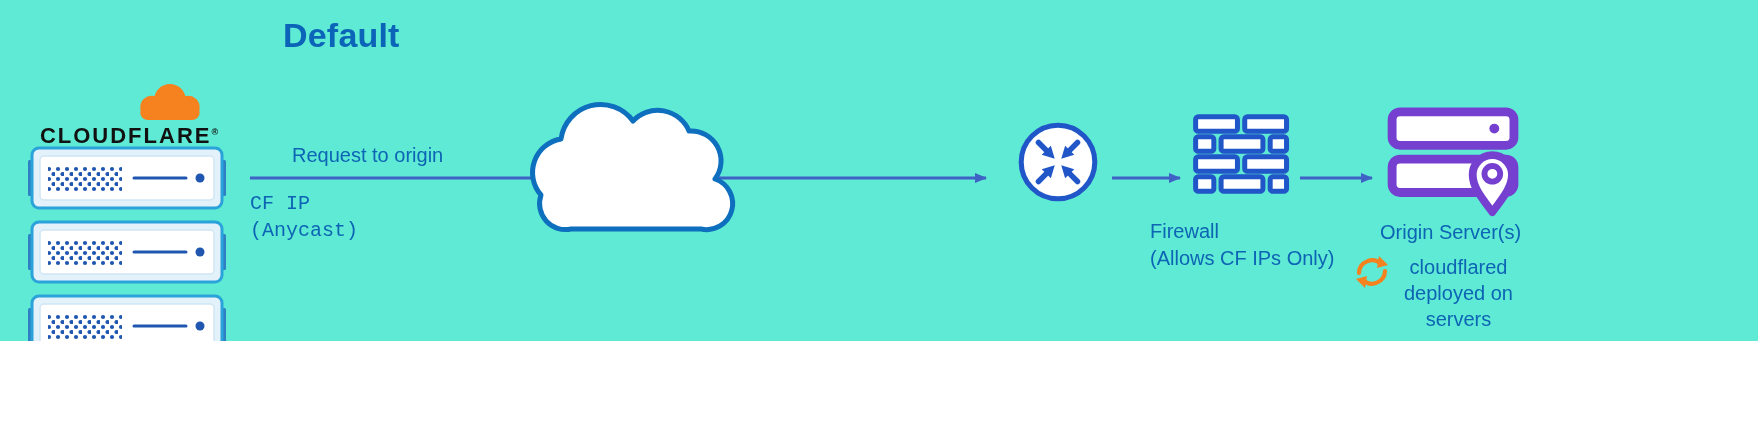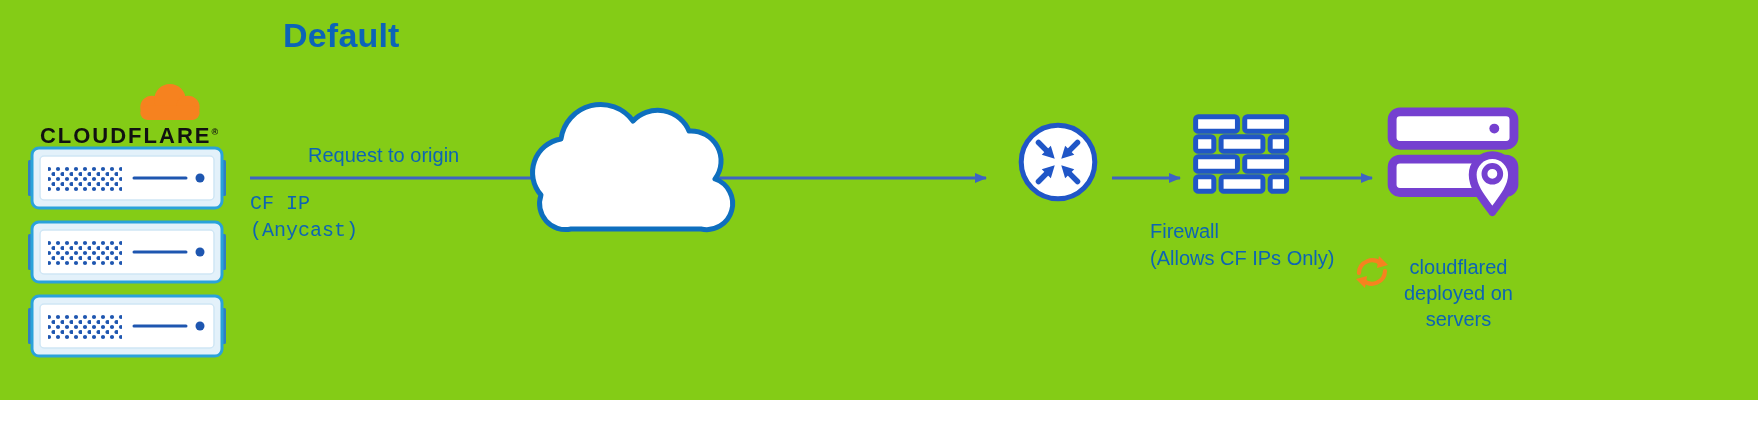--- a/index.html
+++ b/index.html
@@ -1,41 +1,41 @@
 <!DOCTYPE html>
 <html><head>
 <meta charset="utf-8">
 <style>
   * { margin: 0; padding: 0; box-sizing: border-box; }
   html, body { background: #ffffff; }
   body { font-family: "Liberation Sans", "DejaVu Sans", sans-serif; }
   .canvas {
     position: relative;
     width: 1758px;
-    height: 400px;
-    background: #84cc16;
+    height: 341px;
+    background: #5eead4;
     overflow: hidden;
   }
   .abs { position: absolute; }
 
   .title {
     left: 283px; top: 16px;
     font-size: 34px;
     font-weight: 700;
     color: #0c64b8;
     letter-spacing: 0.2px;
   }
 
   .lbl {
     color: #0d64b4;
     font-size: 20px;
     line-height: 27px;
     white-space: pre-line;
   }
-  .request-label   { left: 292px;  top: 142px; margin-left: 16px; }
+  .request-label   { left: 292px;  top: 142px; }
   .cfip-label      { left: 250px;  top: 190px; font-family: Liberation Mono, monospace; }
   .internet-label  { left: 506px;  top: 199px; width: 270px; text-align: center; color: #1c4a6e; }
   .cpe-label       { left: 950px;  top: 224px; }
   .firewall-label  { left: 1150px; top: 218px; width: 212px; text-align: left; }
   .origin-label    { left: 1380px; top: 219px; }
   .cloudflared-label { left: 1404px; top: 254px; line-height: 26px; text-align: center; }
 
   
   .cf-logo { left: 30px; top: 73px; width: 198px; height: 78px; }
   .cf-logo .logo-cloud { position: absolute; left: 92px; top: 0; }
@@ -185,20 +185,21 @@
 
   <svg class="abs origin-svg" width="138" height="112" viewBox="0 0 140 114" aria-hidden="true">
     <g fill="#ffffff" class="purple-stroke" stroke-width="9">
       <rect x="6" y="6" width="124" height="34" rx="8"></rect>
       <rect x="6" y="54" width="124" height="34" rx="8"></rect>
     </g>
     <circle cx="110" cy="23" r="5" class="purple-fill"></circle>
     <path d="M108,108 C96,92 88,82 88,70 a20,20 0 1 1 40,0 c0,12 -8,22 -20,38 z" fill="#ffffff" class="purple-stroke" stroke-width="8" stroke-linejoin="round"></path>
     <circle cx="108" cy="69" r="8" fill="#ffffff" class="purple-stroke" stroke-width="6"></circle>
   </svg>
+  <div class="abs lbl origin-label">Origin Server(s)</div>
 
   <svg class="abs cloudflared-svg" width="40" height="40" viewBox="0 0 40 40" aria-hidden="true">
     <path d="M7,21 a13,13 0 0 1 22,-9" fill="none" class="orange-stroke" stroke-width="4.2" stroke-linecap="round"></path>
     <path d="M27,4 L36,13 L25,16 z" class="orange-fill"></path>
     <path d="M33,19 a13,13 0 0 1 -22,9" fill="none" class="orange-stroke" stroke-width="4.2" stroke-linecap="round"></path>
     <path d="M13,36 L4,27 L15,24 z" class="orange-fill"></path>
   </svg>
   <div class="abs lbl cloudflared-label">cloudflared
 deployed on
 servers</div>

